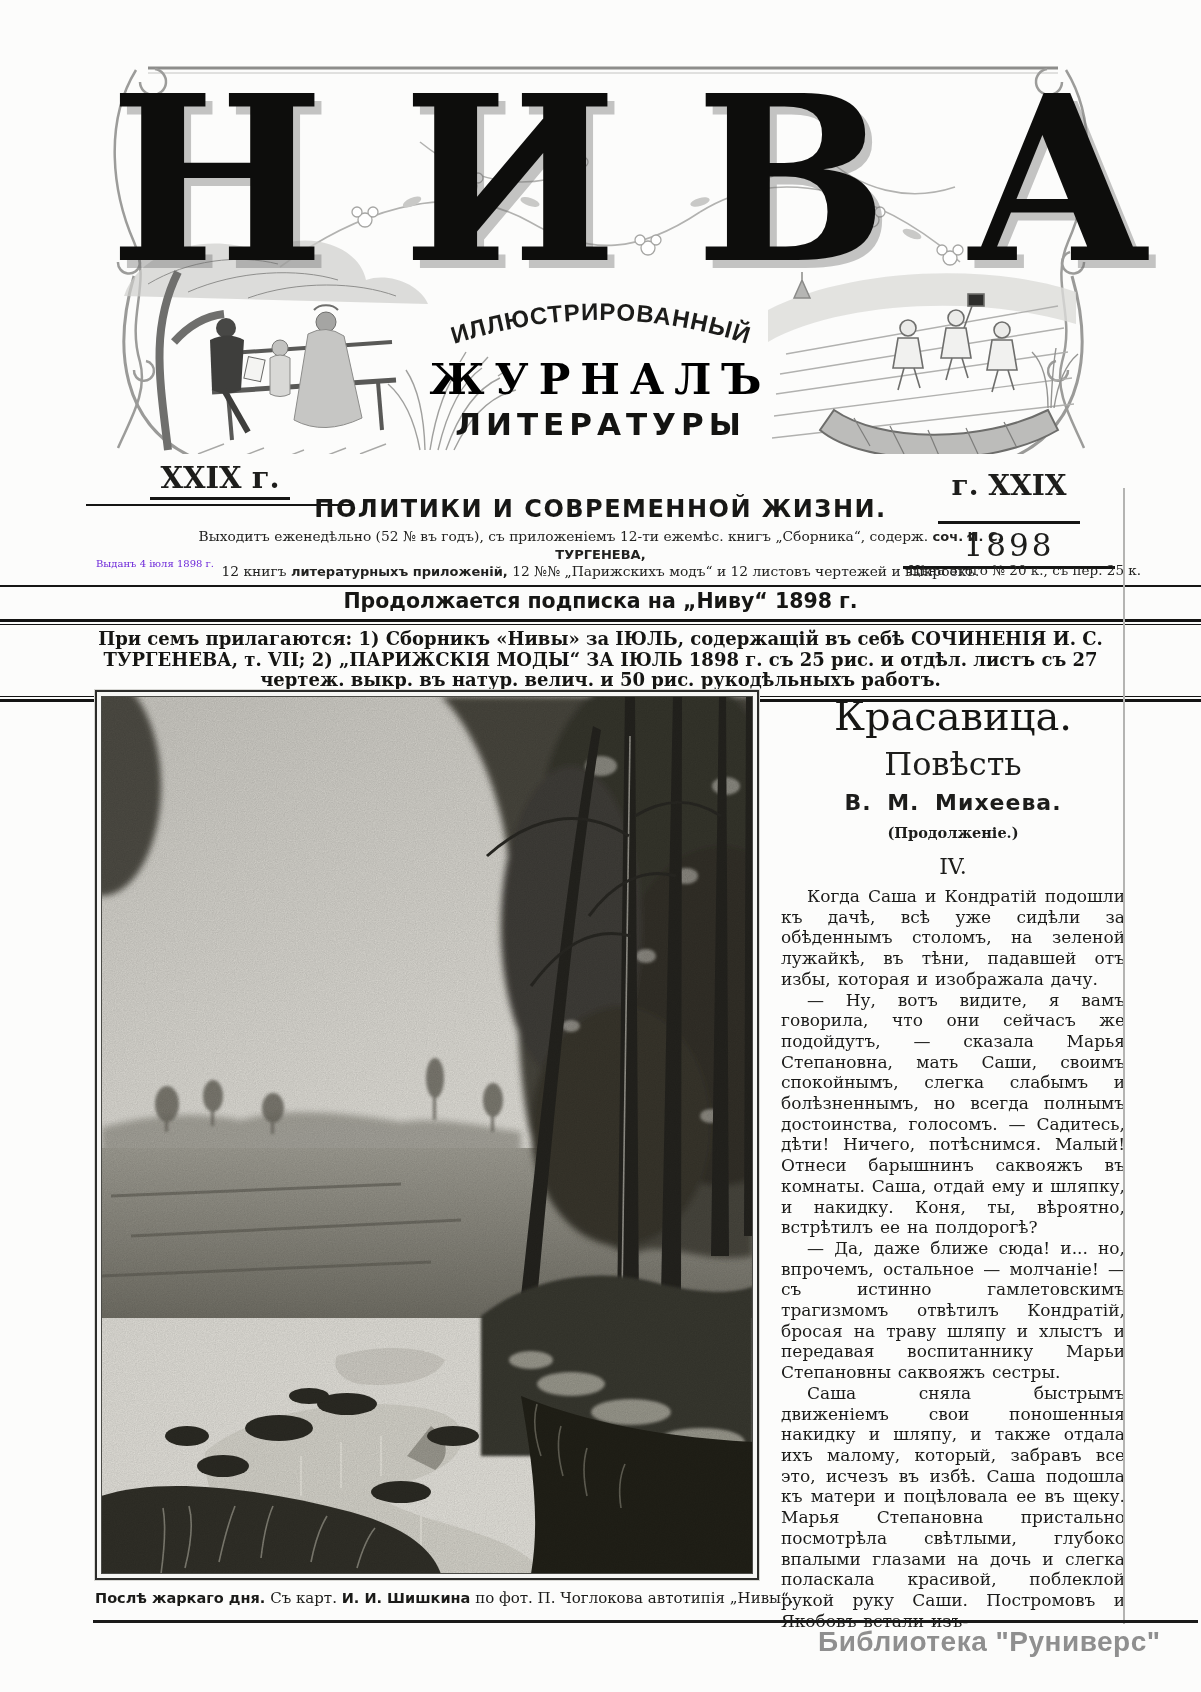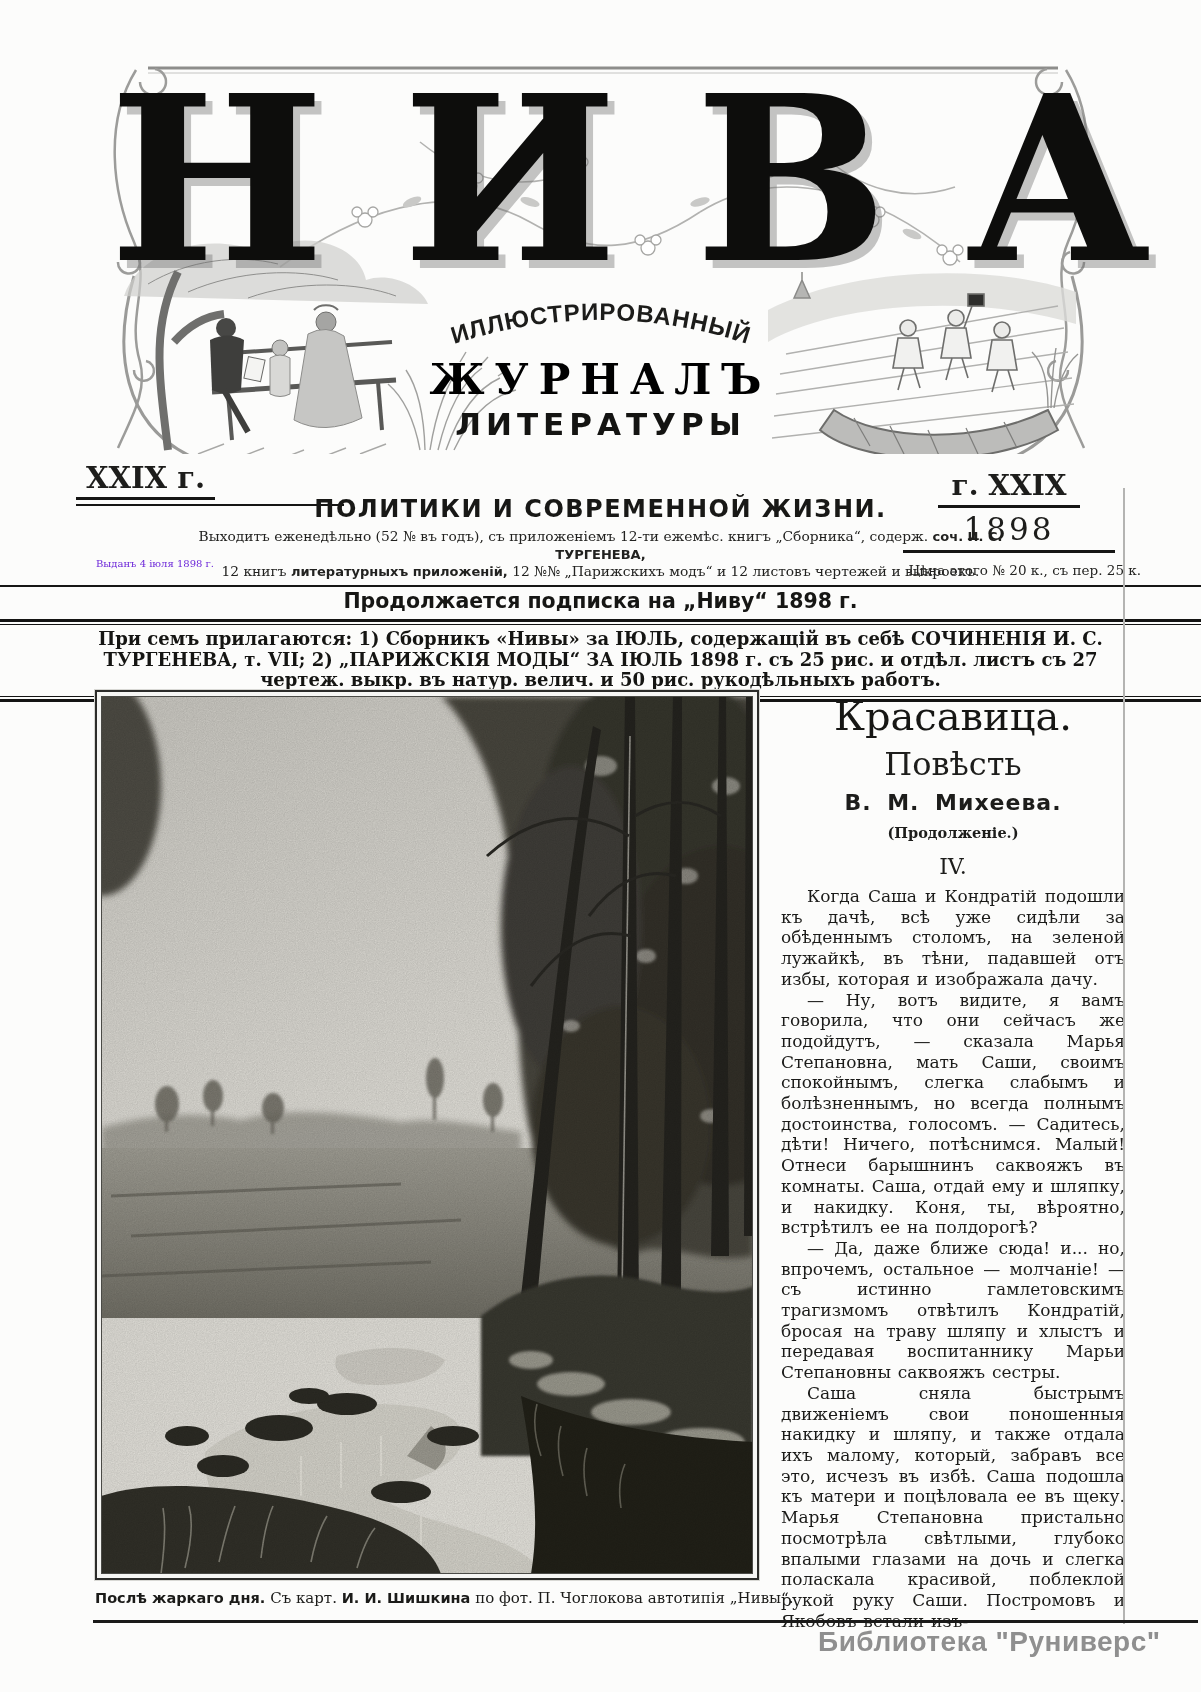--- a/index.html
+++ b/index.html
@@ -16,30 +16,30 @@
   .mast-center{position:absolute;left:50%;transform:translateX(-50%);top:242px;width:460px;
       display:flex;flex-direction:column;align-items:center;}
   .arch-svg{display:block;width:340px;height:62px;}
   .zhurnal{font-family:"DejaVu Serif", serif;font-weight:bold;font-size:42px;line-height:48px;
       letter-spacing:10px;color:#000000;}
   .literatury{font-family:"DejaVu Sans", sans-serif;font-weight:bold;font-size:31px;line-height:40px;
       letter-spacing:5px;color:#141412;}
 
   
   .header-row{position:absolute;left:0;top:454px;width:1201px;height:131px;}
-  .issue-left{position:absolute;left:76px;top:8px;width:268px;text-align:left;}
+  .issue-left{position:absolute;left:86px;top:8px;width:268px;text-align:center;}
   .issue-left .vol{display:inline-block;font-weight:bold;font-size:29px;line-height:33px;
       border-bottom:3px solid #151514;padding:0 10px 2px;}
   .issue-left .num{font-weight:bold;font-size:37px;line-height:42px;padding-top:2px;}
   .issue-left .subrule{border-top:2px solid #151514;margin-top:4px;}
   .issued-note{position:absolute;left:96px;top:104px;width:300px;text-align:left;
       font-size:10px;color:#6d28d9;}
   .issue-right{position:absolute;right:72px;top:16px;width:240px;text-align:center;}
   .issue-right .volr{display:inline-block;font-weight:bold;font-size:28px;line-height:32px;
-      border-bottom:3px solid #151514;padding:0 14px 3px;}
+      border-bottom:3px solid #151514;padding:0 14px 19px;}
   .issue-right .year{font-size:31px;line-height:36px;letter-spacing:3px;border-bottom:3px solid #151514;
       padding:3px 0 3px;margin:0 14px;}
   .price-note{position:absolute;right:60px;top:108px;width:300px;text-align:right;
       font-size:13.5px;color:#242422;}
   .header-center{position:absolute;left:50%;transform:translateX(-50%);top:40px;width:860px;text-align:center;}
   .politics{font-family:"DejaVu Sans", sans-serif;font-weight:bold;font-size:24px;line-height:30px;
       letter-spacing:1.5px;color:#181816;margin-bottom:4px;}
   .publine{font-size:13.8px;line-height:17.5px;color:#222220;}
   .publine .b{font-family:"DejaVu Sans", sans-serif;font-weight:bold;font-size:13px;}
 

